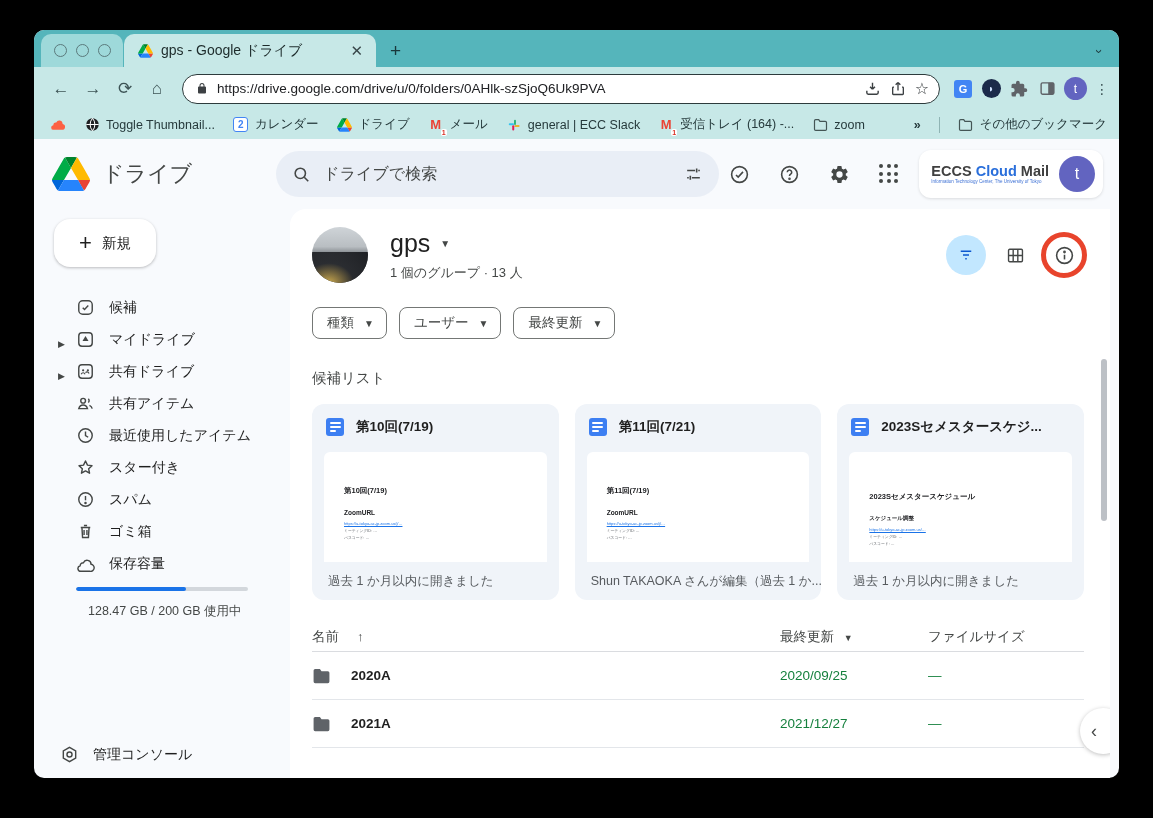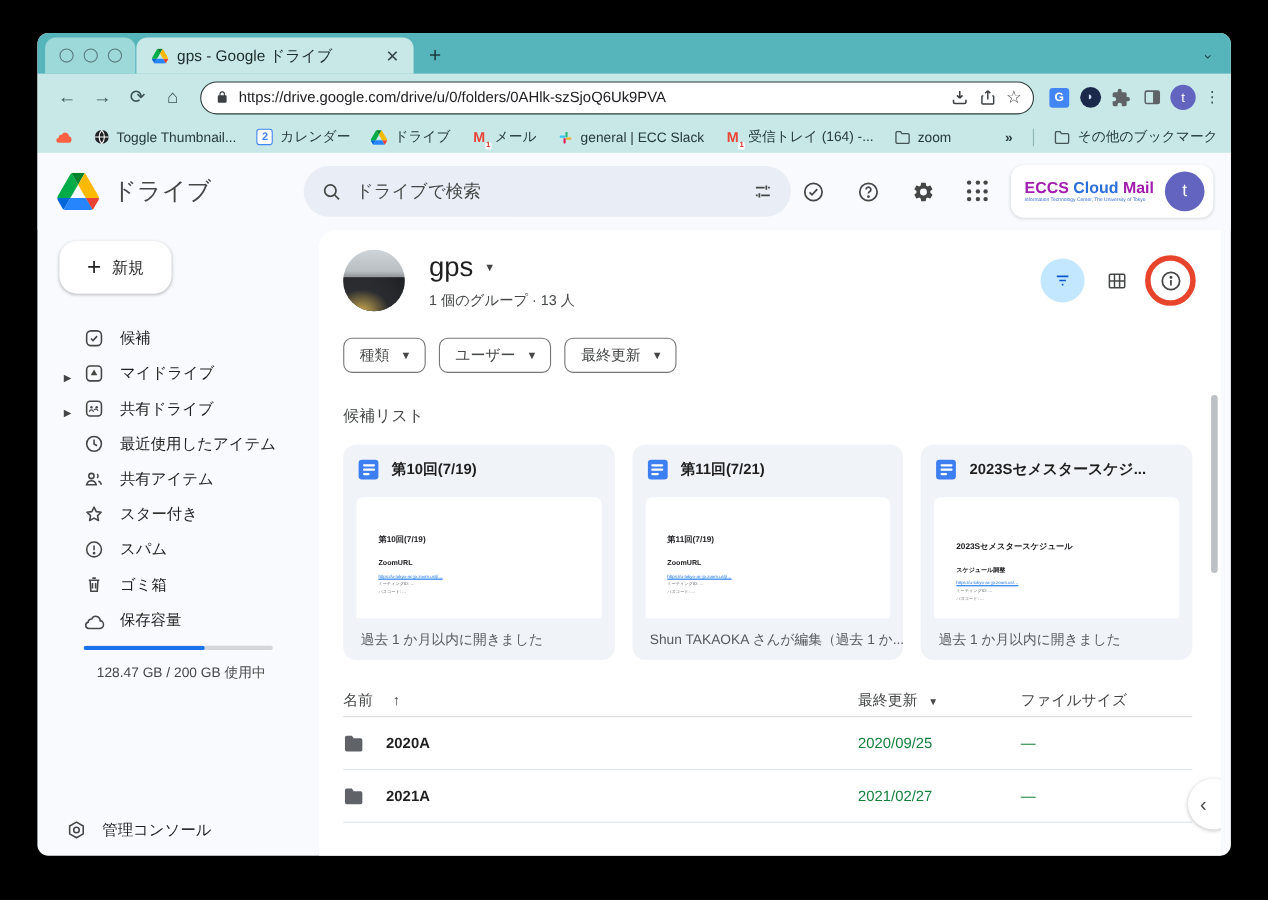--- a/index.html
+++ b/index.html
@@ -45,21 +45,21 @@
   .search-pill { width:468px; height:46px; background:#e9eef6; border-radius:24px; display:flex; align-items:center; padding:0 16px; gap:12px; }
   .search-placeholder { flex:1; font-size:16px; color:#444746; }
   .hdr-icons { display:flex; align-items:center; gap:10px; margin-left:auto; }
   .hdr-icon { width:40px; height:40px; display:flex; align-items:center; justify-content:center; border-radius:50%; }
   .apps-grid { display:grid; grid-template-columns:repeat(3,5px); grid-template-rows:repeat(3,5px); gap:2.5px; }
   .apps-grid i { width:4px; height:4px; border-radius:50%; background:#444746; }
   .account-box { background:#fff; border-radius:12px; height:48px; display:flex; align-items:center; padding:6px 8px 6px 12px; gap:10px; box-shadow:0 1px 3px rgba(0,0,0,.12); }
   .eccs-logo { display:flex; flex-direction:column; line-height:1.1; }
   .eccs-main { font-size:14.5px; font-weight:bold; white-space:nowrap; }
   .eccs-sub { font-size:4.5px; color:#3b6fd4; white-space:nowrap; }
-  .c-red { color:#a21caf; } .c-blue { color:#2a6fdb; }
+  .c-red { color:#404040; } .c-blue { color:#2a6fdb; }
   .avatar-big { width:36px; height:36px; border-radius:50%; background:#6264c0; color:#fff; font-size:16px; display:flex; align-items:center; justify-content:center; }
 
   
   .body { flex:1; display:flex; min-height:0; }
   .sidebar { width:256px; flex:0 0 256px; display:flex; flex-direction:column; padding:6px 0 10px 16px; position:relative; }
   .new-btn { width:102px; height:48px; background:#fff; border-radius:16px; box-shadow:0 1px 3px rgba(0,0,0,.25); display:flex; align-items:center; justify-content:center; gap:10px; font-size:14.5px; color:#1f1f1f; margin:4px 0 18px 4px; }
   .new-plus { font-size:22px; color:#1f1f1f; line-height:1; }
   .snav { display:flex; flex-direction:column; }
   .snav-item { display:flex; align-items:flex-end; gap:14px; height:32px; padding-left:26px; font-size:14px; color:#1f1f1f; position:relative; border-radius:0 16px 16px 0; }
   .snav-item .twisty { position:absolute; left:8px; font-size:9px; color:#444746; }
@@ -372,32 +372,32 @@
           <svg width="19" height="19" viewBox="0 0 24 24" fill="none" stroke="#444746" stroke-width="1.8">
               <rect x="3.5" y="3.5" width="17" height="17" rx="4"></rect>
               <circle cx="9" cy="10.5" r="1.4" fill="#444746" stroke="none"></circle>
               <circle cx="15" cy="10.5" r="1.4" fill="#444746" stroke="none"></circle>
               <path d="M6.5 15.5c.6-1.4 1.7-2 2.5-2s1.9.6 2.5 2m.5-2c.5-.6 1.2-1 2-1 .8 0 1.9.6 2.5 2" stroke-width="1.4"></path>
             </svg>
           <span>共有ドライブ</span>
         </div>
         <div class="snav-item">
           <svg width="19" height="19" viewBox="0 0 24 24" fill="none" stroke="#444746" stroke-width="1.8">
-              <circle cx="12" cy="12" r="8.5"></circle>
-              <path d="M12 7v5.2l3.4 2"></path>
-            </svg>
-          <span>最近使用したアイテム</span>
-        </div>
-        <div class="snav-item">
-          <svg width="19" height="19" viewBox="0 0 24 24" fill="none" stroke="#444746" stroke-width="1.8">
               <circle cx="9" cy="8.5" r="3"></circle>
               <path d="M3.5 18.5c.9-3 3.1-4.5 5.5-4.5s4.6 1.5 5.5 4.5z"></path>
               <path d="M15.5 6.2a3 3 0 0 1 0 4.6M17 14.3c1.6.6 2.9 2 3.5 4.2"></path>
             </svg>
           <span>共有アイテム</span>
+        </div>
+        <div class="snav-item">
+          <svg width="19" height="19" viewBox="0 0 24 24" fill="none" stroke="#444746" stroke-width="1.8">
+              <circle cx="12" cy="12" r="8.5"></circle>
+              <path d="M12 7v5.2l3.4 2"></path>
+            </svg>
+          <span>最近使用したアイテム</span>
         </div>
         <div class="snav-item">
           <svg width="19" height="19" viewBox="0 0 24 24" fill="none" stroke="#444746" stroke-width="1.8" stroke-linejoin="round">
               <path d="M12 3.8l2.5 5.2 5.7.7-4.2 3.9 1.1 5.6-5.1-2.8-5.1 2.8 1.1-5.6-4.2-3.9 5.7-.7z"></path>
             </svg>
           <span>スター付き</span>
         </div>
         <div class="snav-item">
           <svg width="19" height="19" viewBox="0 0 24 24" fill="none" stroke="#444746" stroke-width="1.8">
               <circle cx="12" cy="12" r="8.5"></circle>
@@ -561,21 +561,21 @@
           <span class="col-updated row-cell">2020/09/25</span>
           <span class="col-size row-cell">—</span>
         </div>
         <div class="ft-row">
           <span class="col-name">
             <svg width="19" height="16" viewBox="0 0 24 20">
                 <path d="M2 3a2 2 0 0 1 2-2h6l2 3h8a2 2 0 0 1 2 2v11a2 2 0 0 1-2 2H4a2 2 0 0 1-2-2z" fill="#5f6368"></path>
               </svg>
             <span class="row-name">2021A</span>
           </span>
-          <span class="col-updated row-cell">2021/02/27</span>
+          <span class="col-updated row-cell">2021/12/27</span>
           <span class="col-size row-cell">—</span>
         </div>
       </div>
 
       <div class="scroll-thumb"></div>
       <div class="page-chevron">‹</div>
     </div>
   </div>
 </div>
 

